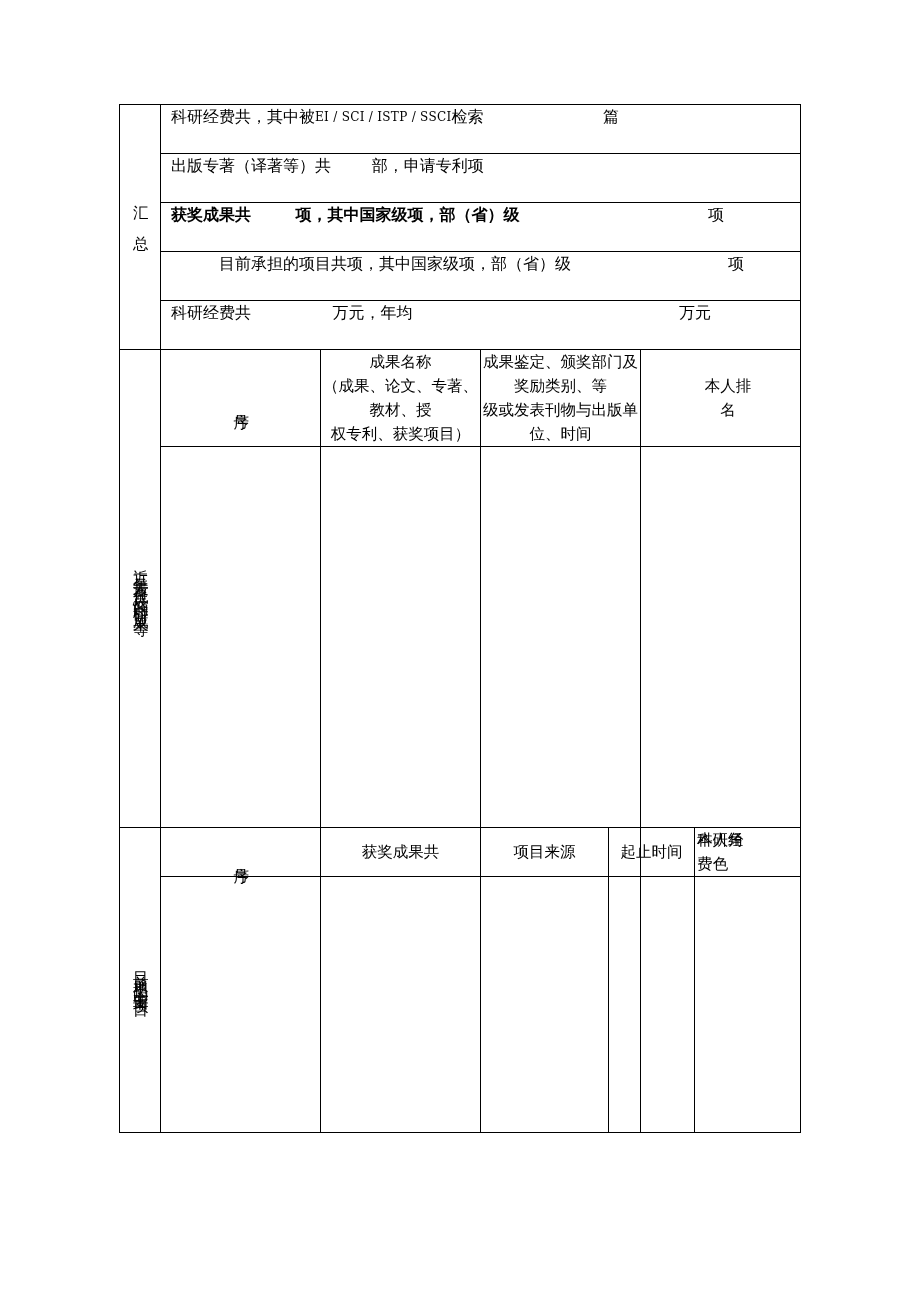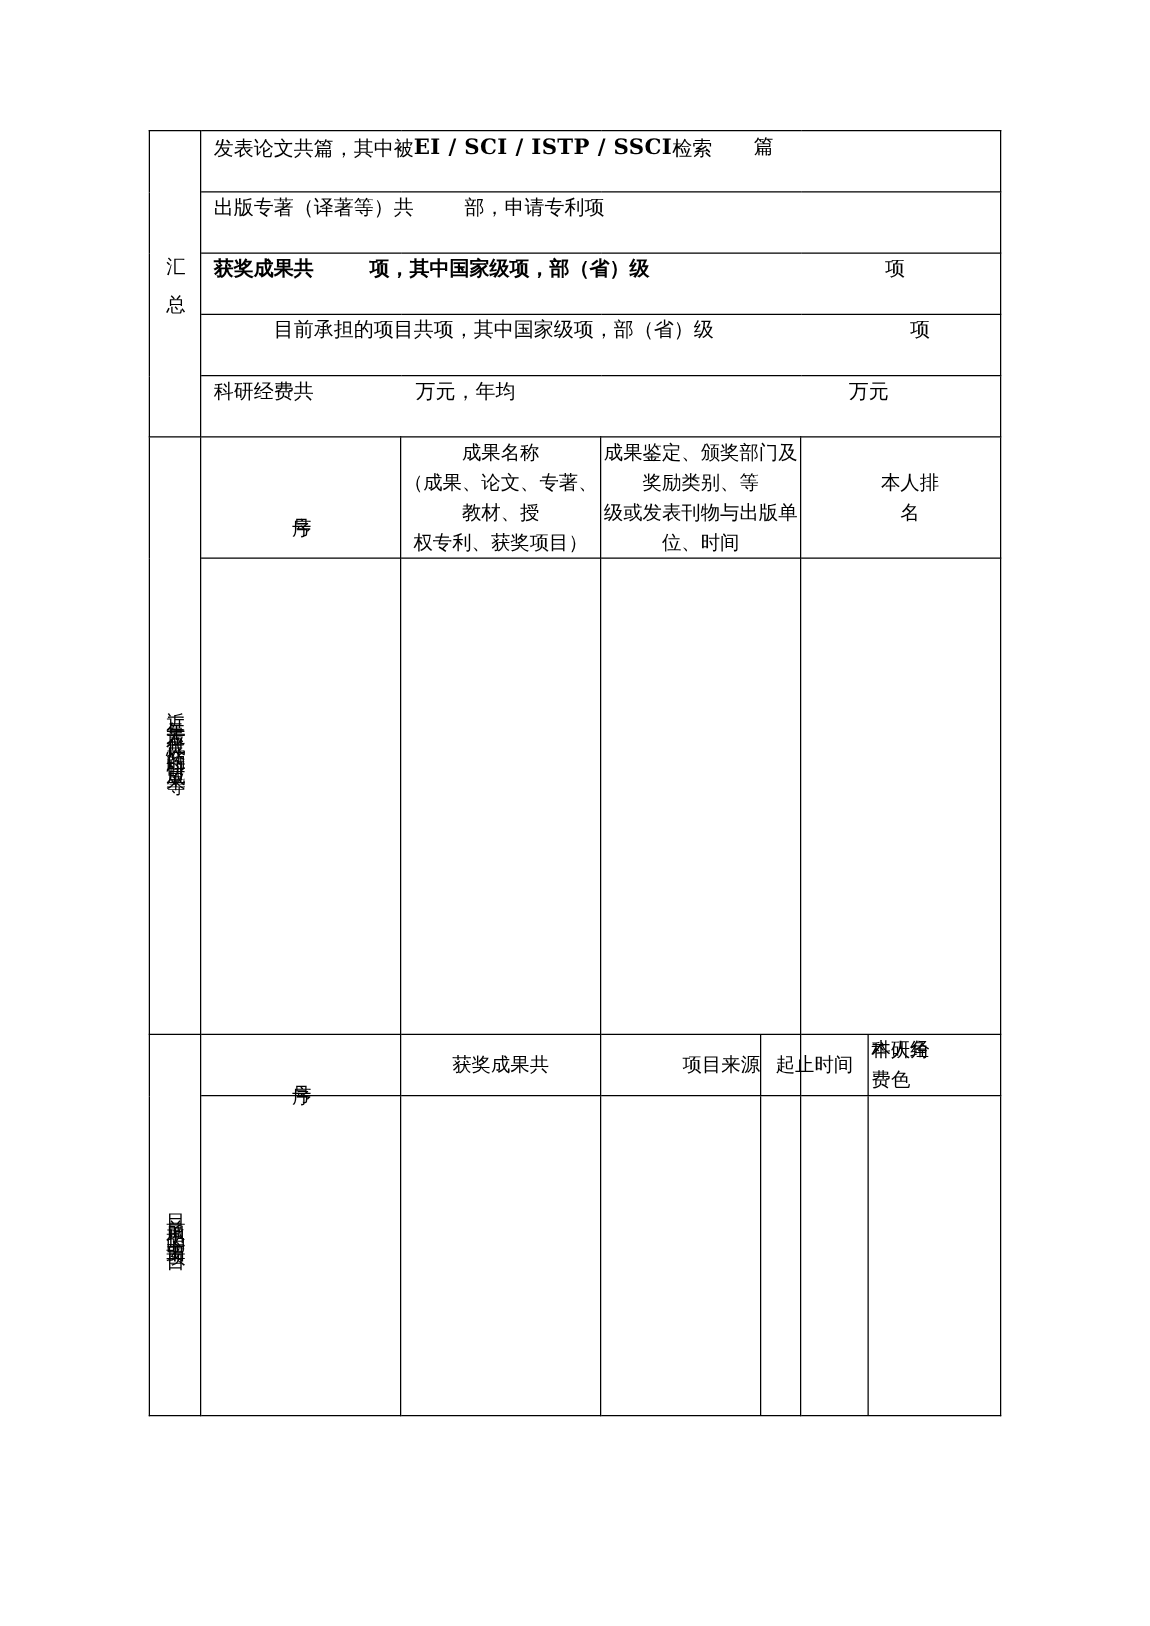--- a/index.html
+++ b/index.html
@@ -70,24 +70,23 @@
     font-size: 16px;
     position: relative;
     white-space: nowrap;
   }
   .sum-line {
     display: block;
     position: relative;
     height: 100%;
   }
   .small-caps {
-    font-size: 17px;
+    font-size: 12px;
     letter-spacing: 0.3px;
     vertical-align: 1px;
-    font-weight: bold;
   }
   .unit-right {
     position: absolute;
     font-size: 16px;
   }
 
   
   .hdr {
     text-align: center;
     font-size: 15.5px;
@@ -115,21 +114,21 @@
 
   <table class="form-table">
 
     <tbody>
         <tr class="sum-row">
       <td class="vlabel" rowspan="5">
         <span class="vtext vtext-spaced">汇总</span>
       </td>
       <td class="sum-cell" colspan="4">
         <span class="sum-line">
-          <span>发表论文共篇，其中被</span><span class="small-caps">EI / SCI / ISTP / SSCI</span><span>检索</span>
+          <span>科研经费共，其中被</span><span class="small-caps">EI / SCI / ISTP / SSCI</span><span>检索</span>
           <span class="unit-right" style="left: 432px; top: 0;">篇</span>
         </span>
       </td>
     </tr>
 
     <tr class="sum-row">
       <td class="sum-cell" colspan="4">
         <span class="sum-line">
           <span style="white-space: pre;">出版专著（译著等）共        部，申请专利项</span>
         </span>
@@ -199,21 +198,21 @@
       <td class="hdr hdr-seq">
         <span class="vtext">序号</span>
       </td>
       <td class="hdr">
         <span>获奖成果共</span>
       </td>
       <td class="hdr" style="padding:0;">
         <table style="width:100%;border-collapse:collapse;table-layout:fixed;">
           <tbody>
                 <tr>
-            <td class="hdr" style="width:127px;border:0;border-right:1px solid #000;text-align:right;">
+            <td class="hdr" style="width:127px;border:0;border-right:1px solid #000;">
               <span>项目来源</span>
             </td>
             <td class="hdr" style="width:85px;border:0;border-right:1px solid #000;">
               <span>起止时间</span>
             </td>
             <td class="hdr" style="width:63px;border:0;text-align:left;padding-left:2px;margin-top:12px;">
               <div>科研经</div>
               <div>费</div>
             </td>
           </tr>

